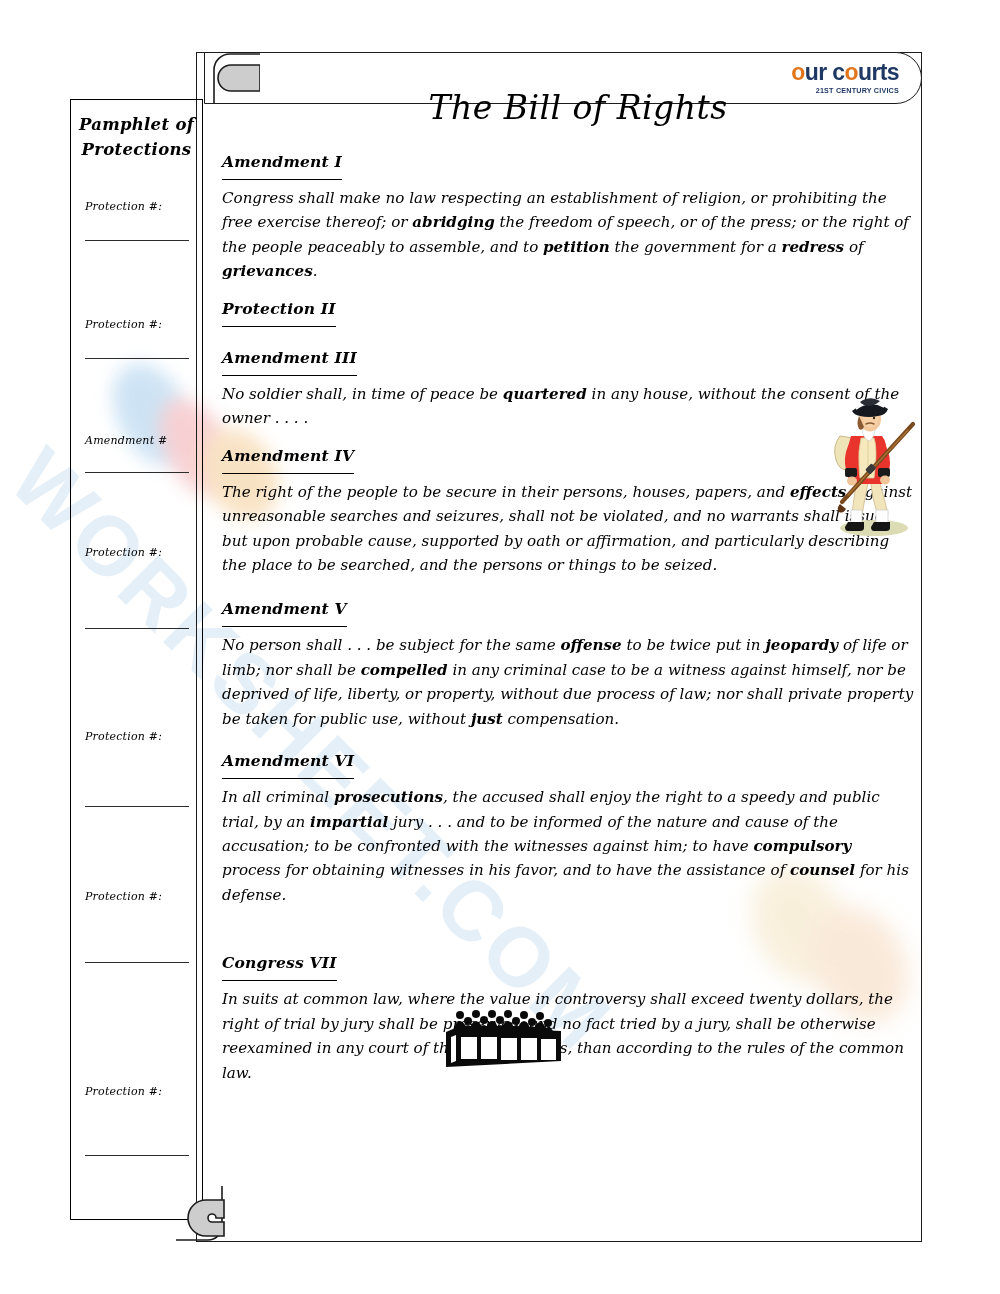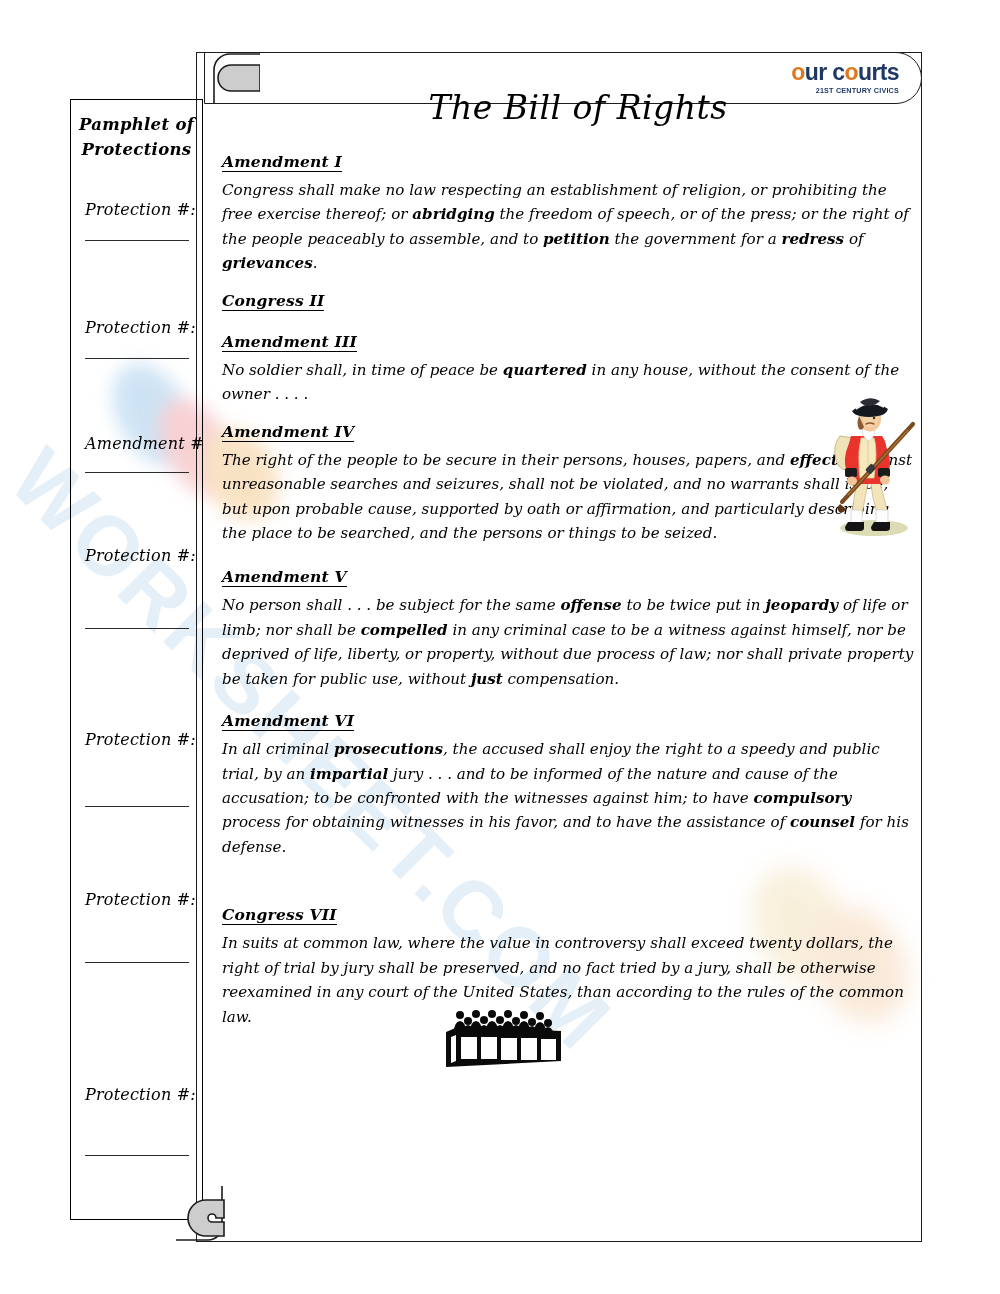--- a/index.html
+++ b/index.html
@@ -90,21 +90,21 @@
     font-weight: bold;
     font-size: 16.5px;
     line-height: 1.5;
     color: #000;
     padding: 13px 6px 0 6px;
     letter-spacing: .3px;
   }
   .protection-label {
     font-family: "DejaVu Serif", serif;
     font-style: italic;
-    font-size: 16px;
+    font-size: 11px;
     color: #000;
     white-space: nowrap;
     letter-spacing: .2px;
   }
   .protection-line {
     border-bottom: 1.3px solid #2b2b2b;
     width: 104px;
   }
 
   
@@ -201,21 +201,21 @@
   }
   .amendment { margin-bottom: 15px; }
   .amd-heading {
     font-family: "DejaVu Serif", serif;
     font-style: italic;
     font-weight: bold;
     font-size: 15.5px;
     color: #000;
     display: inline-block;
     border-bottom: 1.6px solid #000;
-    padding-bottom: 0px;
+    padding-bottom: 8px;
     margin-bottom: 6px;
     letter-spacing: .2px;
   }
   .amd-text {
     font-family: "DejaVu Serif", serif;
     font-style: italic;
     font-size: 15.1px;
     line-height: 1.62;
     color: #000;
     text-align: left;
@@ -295,21 +295,21 @@
 
 <svg id="curl-bottom" viewBox="0 0 62 58">
   <path d="M46,0 L46,40 A14,14 0 0 1 32,54 L0,54" fill="none" stroke="#1c1c1c" stroke-width="1.6"></path>
   <path d="M30,14 A18,18 0 1 0 30,50 L48,50 L48,36 L36,36 A4,4 0 1 1 40,32 L48,32 L48,14 Z" fill="#cdcdcd" stroke="#1c1c1c" stroke-width="1.6"></path>
 </svg>
 
 <div id="doc-title">The Bill of Rights</div>
 
 <div id="content">
     <div class="amendment"><div class="amd-heading">Amendment I</div><div class="amd-text"><span>Congress shall make no law respecting an establishment of religion, or prohibiting the free exercise thereof; or </span><b>abridging</b><span> the freedom of speech, or of the press; or the right of the people peaceably to assemble, and to </span><b>petition</b><span> the government for a </span><b>redress</b><span> of </span><b>grievances</b><span>.</span></div></div>
-    <div class="amendment"><div class="amd-heading">Congress II</div></div>
+    <div class="amendment"><div class="amd-heading">Protection II</div></div>
     <div class="amendment"><div class="amd-heading">Amendment III</div><div class="amd-text"><span>No soldier shall, in time of peace be </span><b>quartered</b><span> in any house, without the consent of the owner . . . .</span></div></div>
     <div class="amendment" style="margin-bottom: 22px;"><div class="amd-heading">Amendment IV</div><div class="amd-text"><span>The right of the people to be secure in their persons, houses, papers, and </span><b>effects</b><span>, against unreasonable searches and seizures, shall not be violated, and no warrants shall issue, but upon probable cause, supported by oath or affirmation, and particularly describing the place to be searched, and the persons or things to be seized.</span></div></div>
     <div class="amendment" style="margin-bottom: 20px;"><div class="amd-heading">Amendment V</div><div class="amd-text"><span>No person shall . . . be subject for the same </span><b>offense</b><span> to be twice put in </span><b>jeopardy</b><span> of life or limb; nor shall be </span><b>compelled</b><span> in any criminal case to be a witness against himself, nor be deprived of life, liberty, or property, without due process of law; nor shall private property be taken for public use, without </span><b>just</b><span> compensation.</span></div></div>
     <div class="amendment" style="margin-bottom: 46px;"><div class="amd-heading">Amendment VI</div><div class="amd-text"><span>In all criminal </span><b>prosecutions</b><span>, the accused shall enjoy the right to a speedy and public trial, by an </span><b>impartial</b><span> jury . . . and to be informed of the nature and cause of the accusation; to be confronted with the witnesses against him; to have </span><b>compulsory</b><span> process for obtaining witnesses in his favor, and to have the assistance of </span><b>counsel</b><span> for his defense.</span></div></div>
     <div class="amendment"><div class="amd-heading">Congress VII</div><div class="amd-text"><span>In suits at common law, where the value in controversy shall exceed twenty dollars, the right of trial by jury shall be preserved, and no fact tried by a jury, shall be otherwise reexamined in any court of the United States, than according to the rules of the common law.</span></div></div>
   </div>
 
 <svg id="soldier" viewBox="0 0 110 145">
   <ellipse cx="56" cy="136" rx="34" ry="8" fill="#dcdcb4"></ellipse>
 

